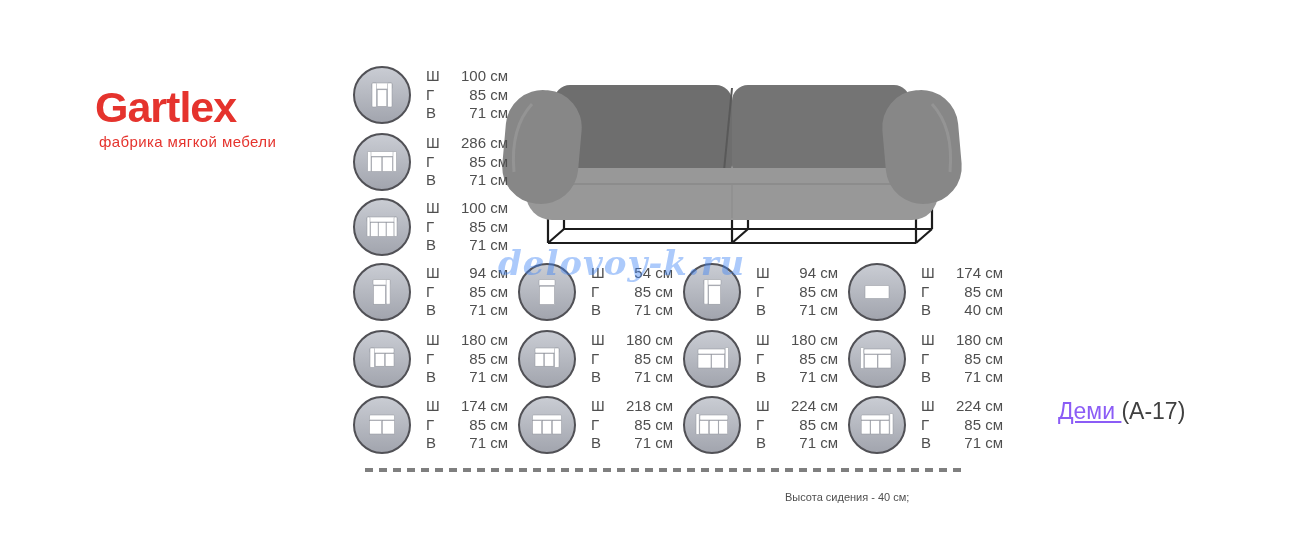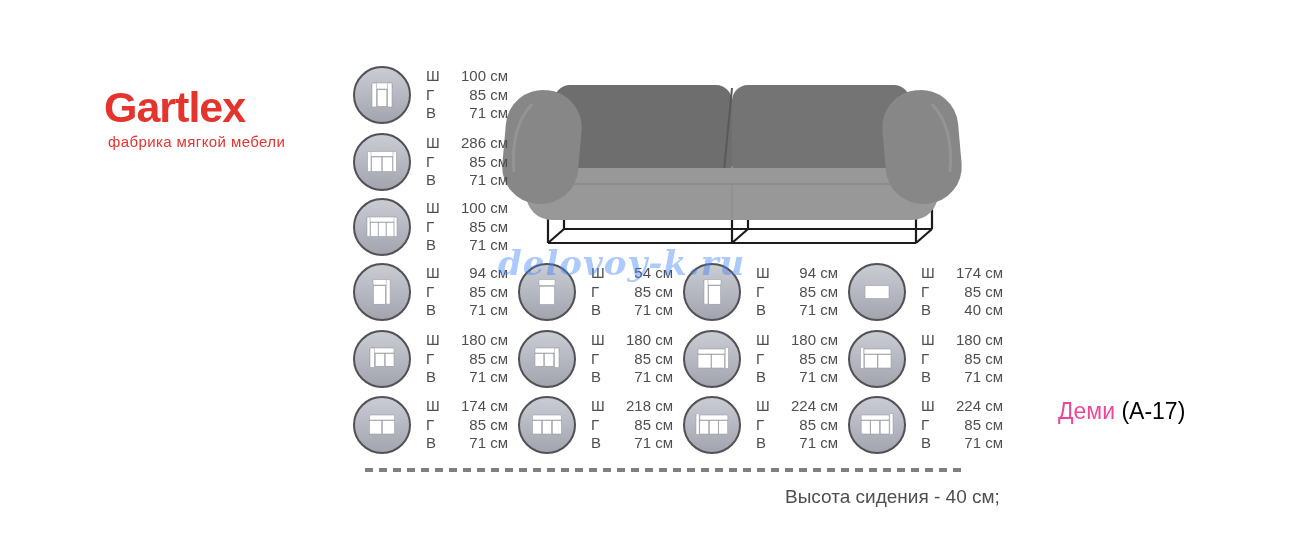--- a/index.html
+++ b/index.html
@@ -2,60 +2,60 @@
 <html><head>
 <meta charset="utf-8">
 <style>
   * { margin:0; padding:0; box-sizing:border-box; }
   html,body { background:#ffffff; }
   .page {
     position:relative; width:1300px; height:550px; background:#fff; overflow:hidden;
     font-family:"Liberation Sans", sans-serif; color:#4f4f4f;
   }
   
-  .logo { position:absolute; left:95px; top:84px;margin-left:9px; }
+  .logo { position:absolute; left:95px; top:84px; }
   .logo-name { font-size:43px; font-weight:600; letter-spacing:-1px; color:#e5332d; line-height:1.1; }
   .logo-tag  { font-size:15px; color:#e5332d; letter-spacing:0.4px; margin-top:2px; margin-left:4px; }
 
   
   .spec { position:absolute; display:flex; align-items:center; }
   .circle {
     width:58px; height:58px; border-radius:50%;
     background:linear-gradient(180deg,#c9ccd3 0%,#a2a5ae 100%);
     border:2px solid #515156; flex:0 0 auto;
     display:flex; align-items:center; justify-content:center;
   }
   .circle svg { display:block; }
   .circle svg rect { fill:#ffffff; stroke:#8f929a; stroke-width:0.5px; }
   .dims { margin-left:15px; }
   .dim-row { display:flex; font-size:15px; line-height:18.5px; color:#4f4f4f; }
   .dl { width:24px; }
   .dv { width:58px; text-align:right; white-space:nowrap; }
 
   
   .title { position:absolute; left:1058px; top:398px; font-size:23px; }
-  .title .t-name { color:#ec4899; }
-  .title .t-code { color:#000000; }
+  .title .t-name { color:#8b5cf6;text-decoration:underline; }
+  .title .t-code { color:#404040; }
 
   
   .watermark {
     position:absolute; left:498px; top:243px; width:310px;
     font-family:"DejaVu Serif", serif; font-weight:bold; font-style:italic;
     font-size:34px; color:#3b82f6; opacity:0.42; letter-spacing:1px;
     white-space:nowrap; pointer-events:none; z-index:5;
   }
 
   
   .divider {
     position:absolute; left:365px; top:468px; width:597px; height:4px;
     background:repeating-linear-gradient(90deg,#7f7f7f 0 8px,transparent 8px 14px);
   }
 
   
-  .footer { position:absolute; left:785px; top:486px; font-size:19px; line-height:22px; color:#4f4f4f; }
+  .footer { position:absolute; left:785px; top:486px; font-size:11px; line-height:22px; color:#4f4f4f; }
 
   
   .sofa { position:absolute; left:492px; top:80px; }
 </style>
 </head>
 <body>
 
 <div class="page">
 
   <div class="logo">

